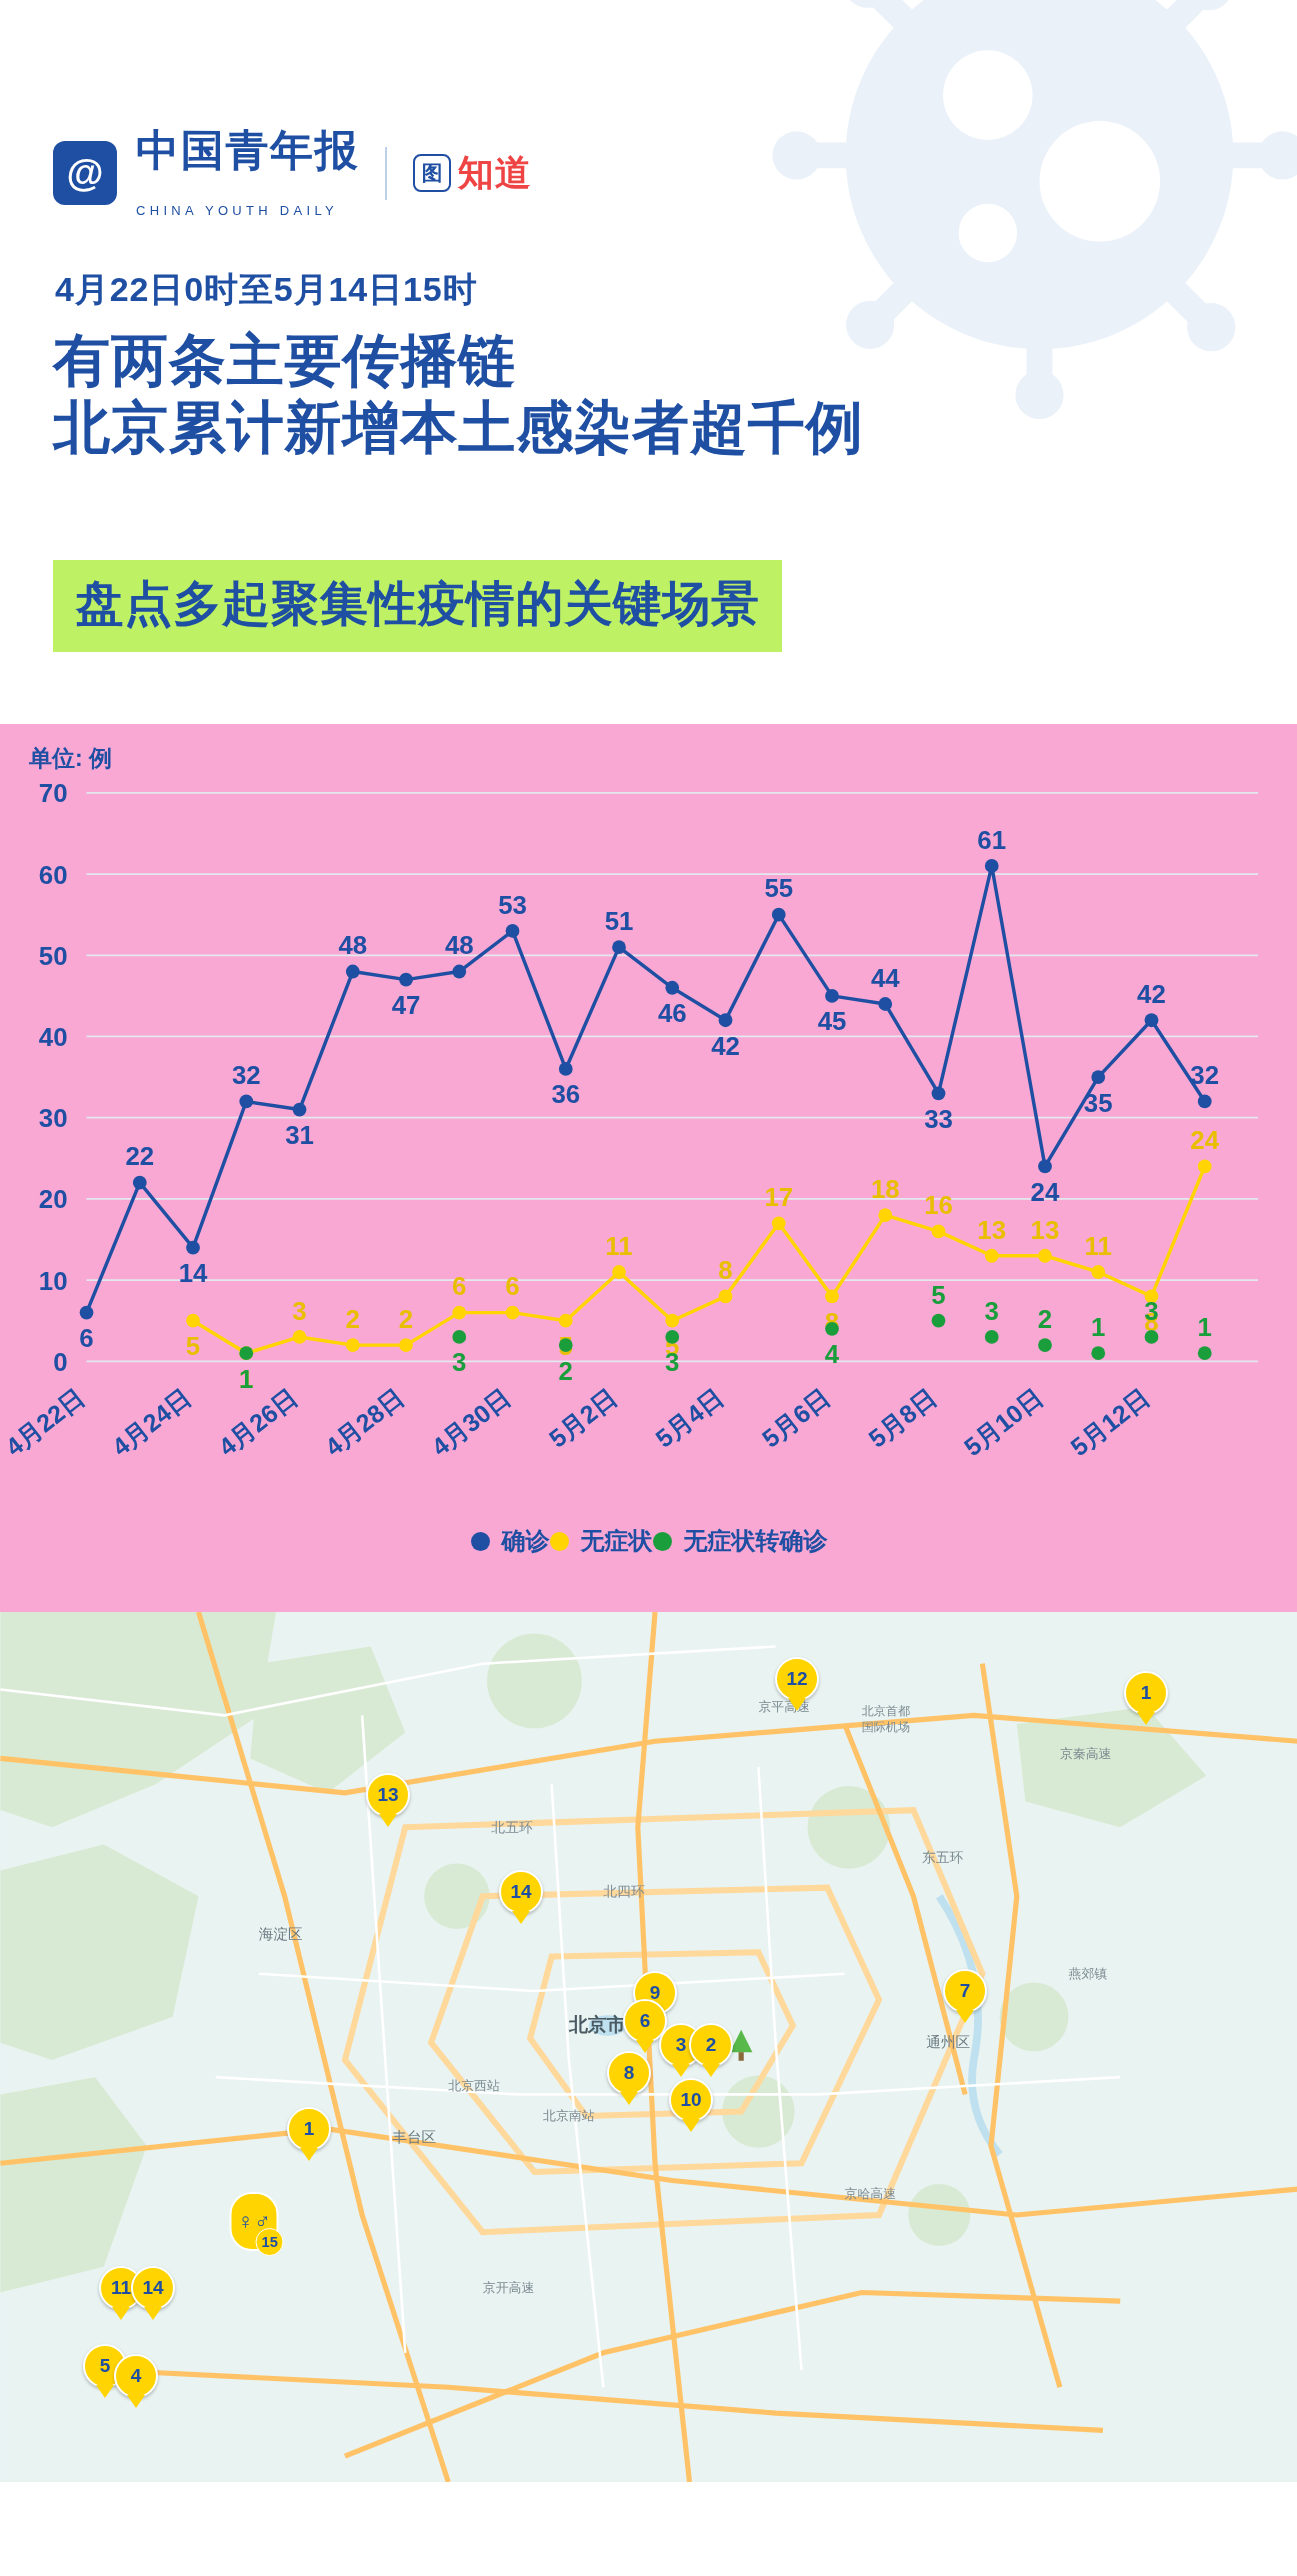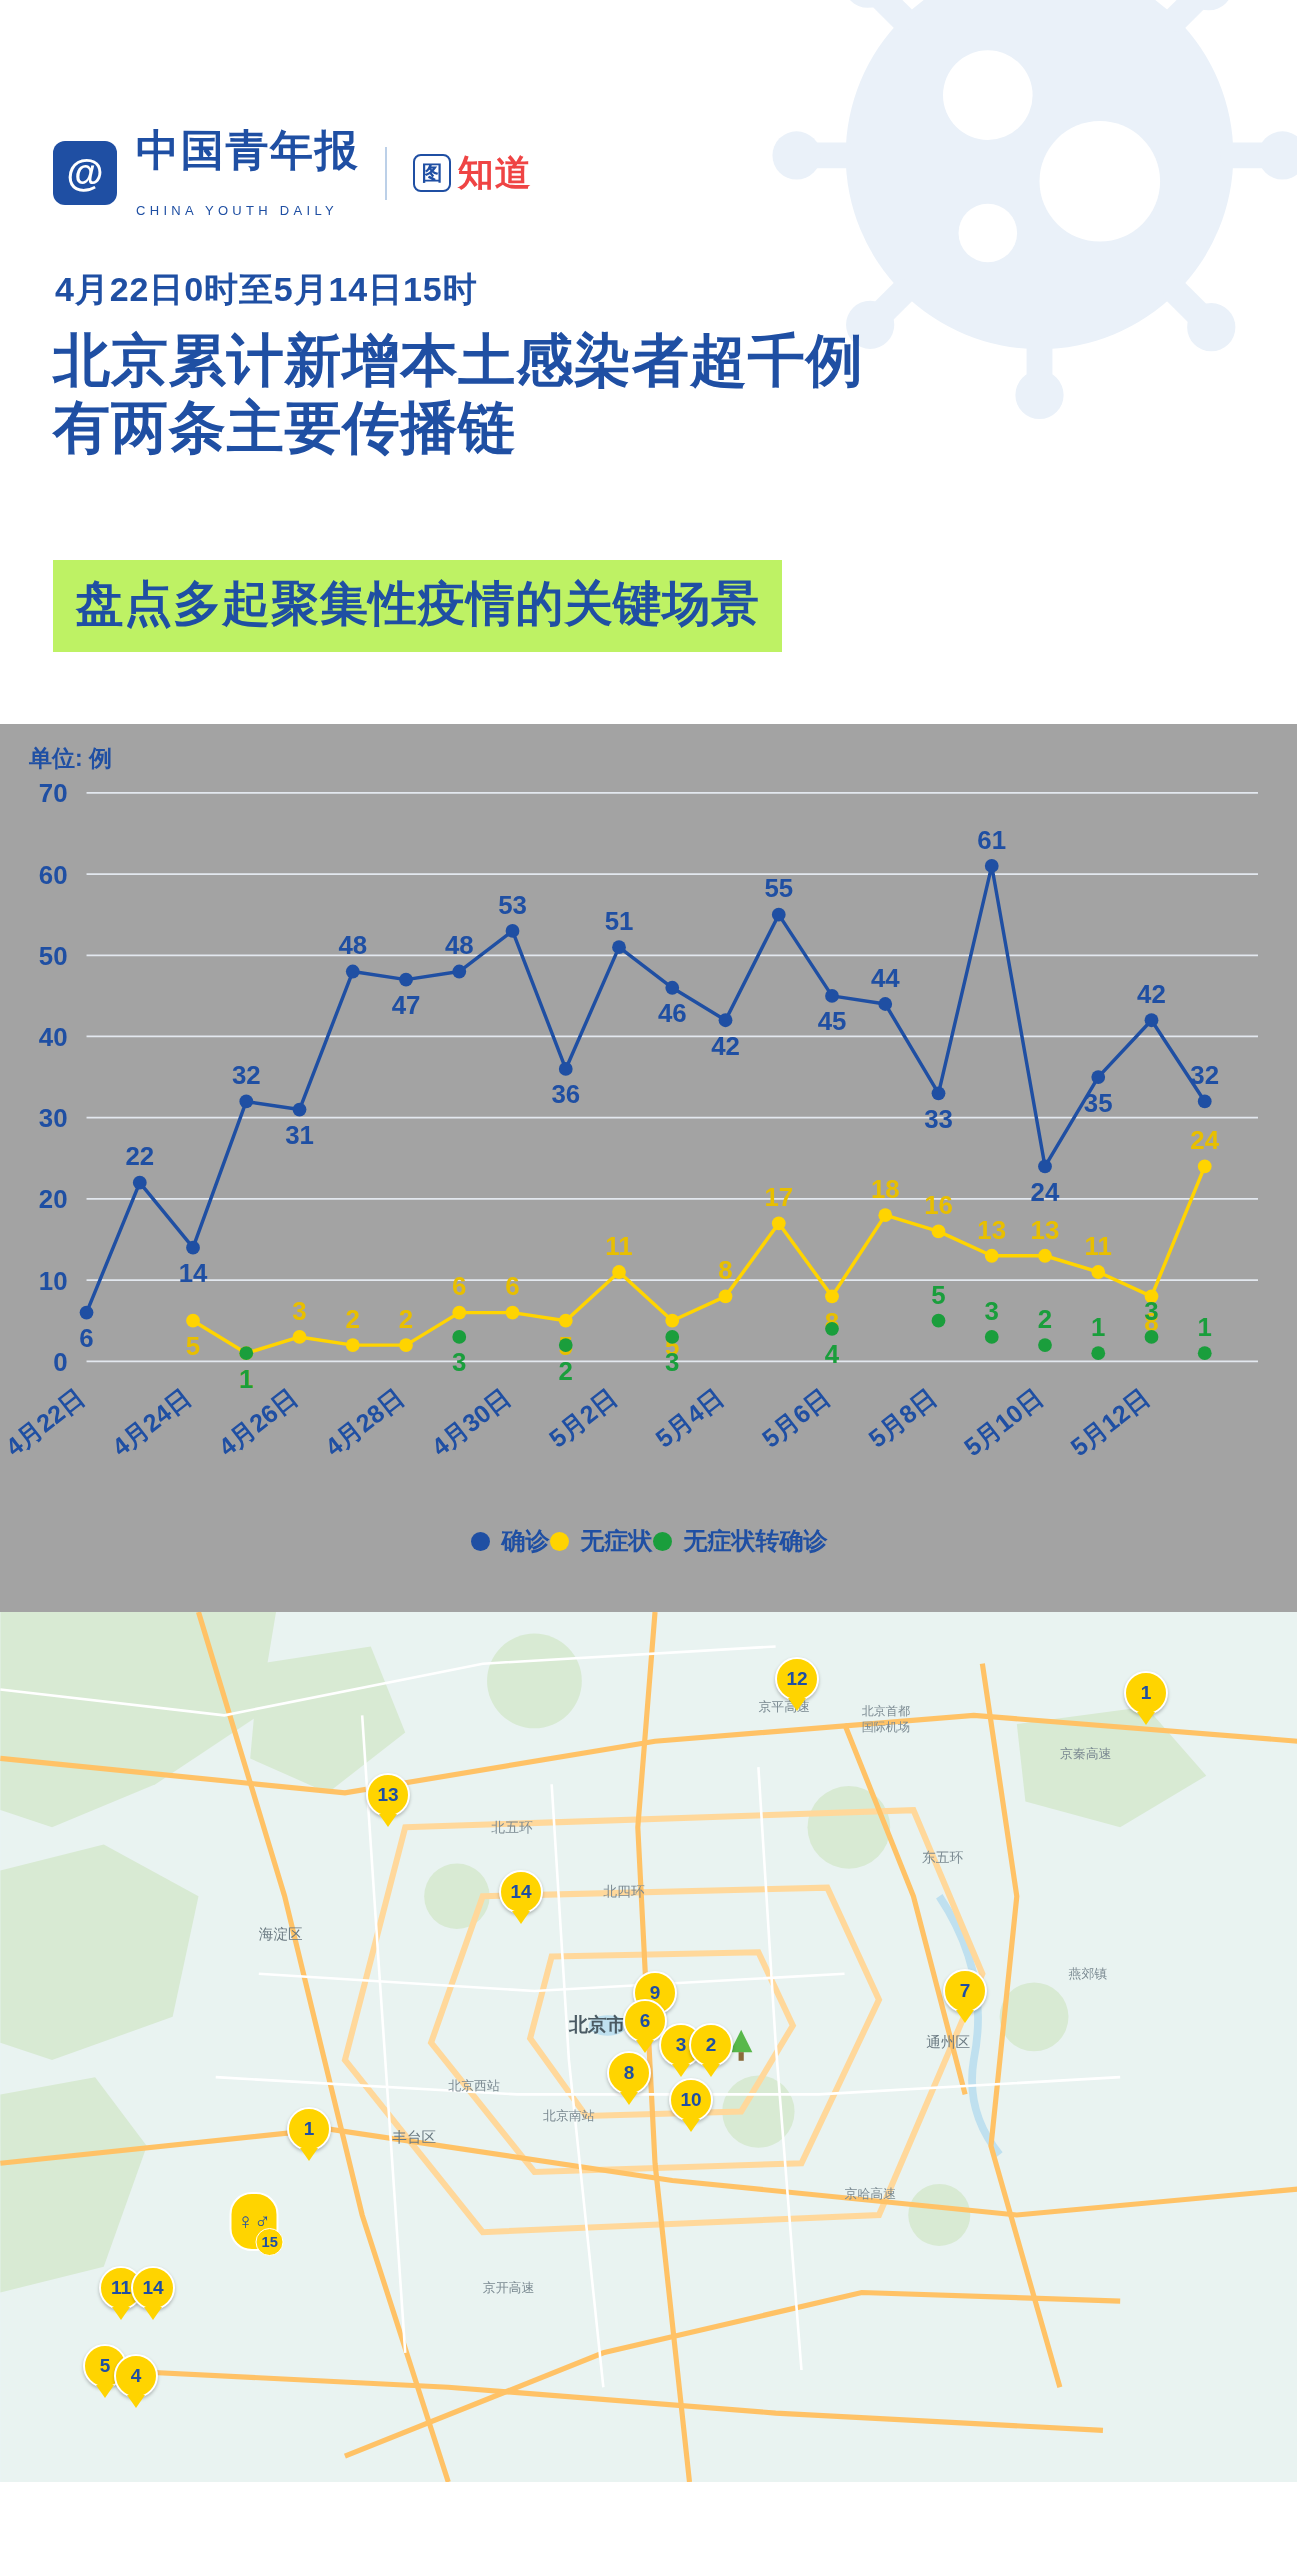--- a/index.html
+++ b/index.html
@@ -40,21 +40,21 @@
   .headline{
     position:absolute;left:53px;top:327px;font-size:57px;line-height:1.18;font-weight:bold;
     color:#1f4fa3;letter-spacing:0.9px;
   }
   .highlight-band{
     position:absolute;left:53px;top:560px;background:#bef264;padding:12px 22.4px 15.5px 22.4px;
   }
   .highlight-band span{font-size:48px;font-weight:bold;color:#1f4fa3;letter-spacing:0.9px;}
 
   
-  .chart-wrap{position:relative;width:1298px;height:888px;background:#a3a3a3;}
+  .chart-wrap{position:relative;width:1298px;height:888px;background:#f9a8d4;}
   .chart-unit{position:absolute;left:29px;top:19px;font-size:23px;color:#1f4fa3;font-weight:bold;}
   .chart-svg{position:absolute;left:0;top:43px;}
   .legend{
     position:absolute;left:0;right:0;top:801px;display:flex;justify-content:center;
   }
   .legend-item{display:flex;align-items:center;gap:12px;}
   .legend-dot{width:19px;height:19px;border-radius:50%;}
   .legend-label{font-size:24px;font-weight:bold;color:#1f4fa3;}
 
   
@@ -127,22 +127,22 @@
       <div class="brand-div"></div>
       <div class="brand-sub">
         <div class="brand-sub-icon">图</div>
         <div class="brand-sub-text">知道</div>
       </div>
     </div>
 
     <div class="kicker">4月22日0时至5月14日15时</div>
 
     <div class="headline">
+      <div>有两条主要传播链</div>
       <div>北京累计新增本土感染者超千例</div>
-      <div>有两条主要传播链</div>
     </div>
 
     <div class="highlight-band">
       <span>盘点多起聚集性疫情的关键场景</span>
     </div>
   </div>
 
   <div class="chart-wrap">
     <div class="chart-unit">单位: 例</div>
     <svg class="chart-svg" id="chart" width="1298" height="758" viewBox="0 0 1506 880">

